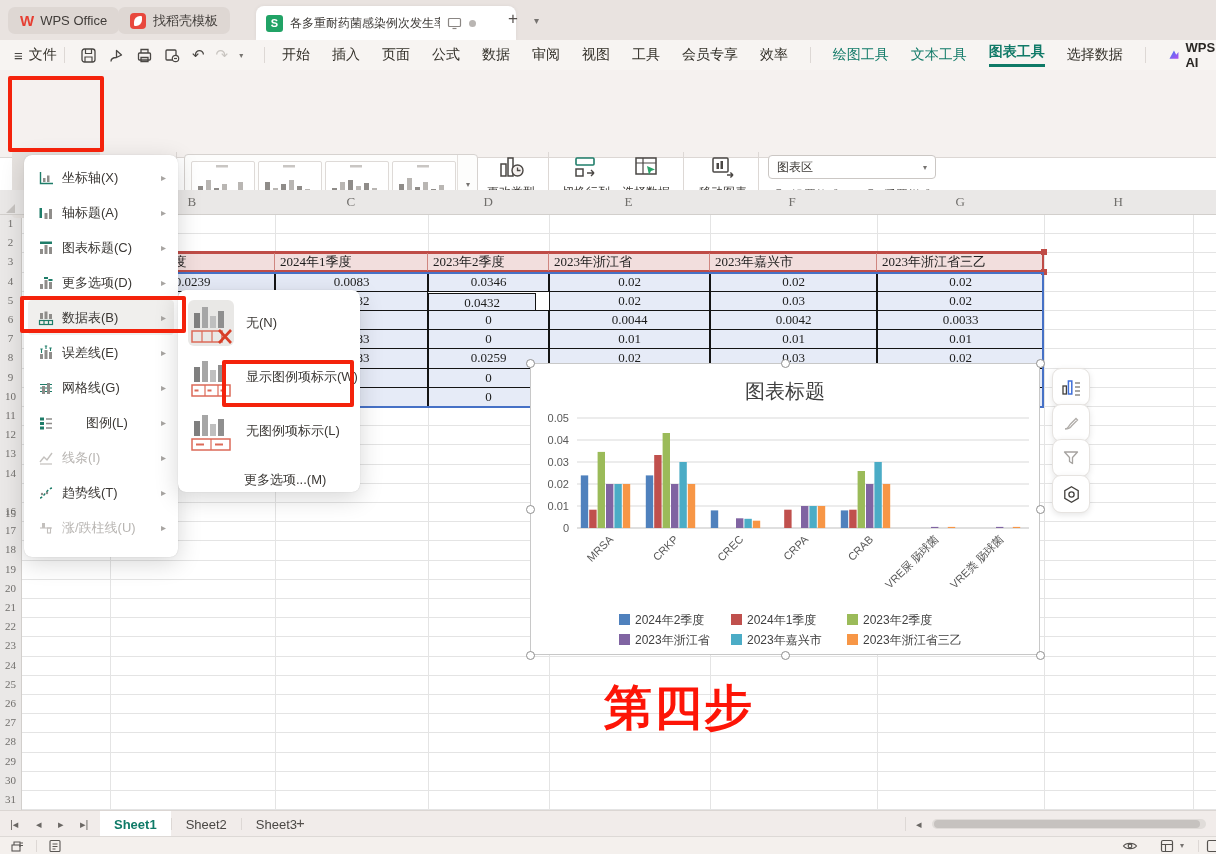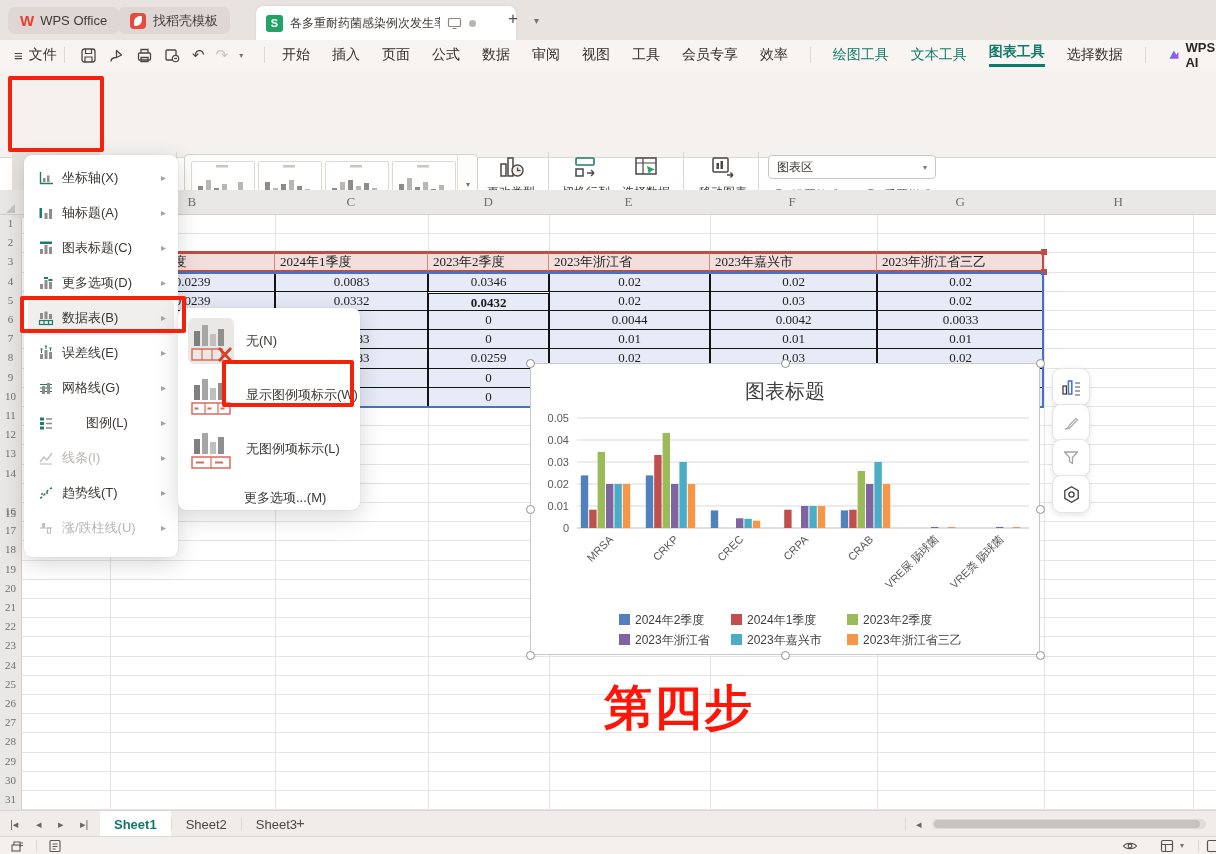--- a/index.html
+++ b/index.html
@@ -412,21 +412,21 @@
       <div class="cell hcell" style="left: 710px; top: 252.4px; width: 167px; height: 19.2px;">2023年嘉兴市</div>
       <div class="cell hcell" style="left: 877px; top: 252.4px; width: 167px; height: 19.2px;">2023年浙江省三乙</div>
       <div class="cell dcell" style="left: 110px; top: 271.6px; width: 165px; height: 20.2px;">0.0239</div>
       <div class="cell dcell" style="left: 275px; top: 271.6px; width: 153px; height: 20.2px;">0.0083</div>
       <div class="cell dcell" style="left: 428px; top: 271.6px; width: 121px; height: 20.2px;">0.0346</div>
       <div class="cell dcell" style="left: 549px; top: 271.6px; width: 161px; height: 20.2px;">0.02</div>
       <div class="cell dcell" style="left: 710px; top: 271.6px; width: 167px; height: 20.2px;">0.02</div>
       <div class="cell dcell" style="left: 877px; top: 271.6px; width: 167px; height: 20.2px;">0.02</div>
       <div class="cell dcell" style="left: 110px; top: 290.8px; width: 165px; height: 20.2px;">0.0239</div>
       <div class="cell dcell" style="left: 275px; top: 290.8px; width: 153px; height: 20.2px;">0.0332</div>
-      <div class="cell dcell" style="left: 428px; top: 293px; width: 121px; height: 20.2px; font-weight: bold;">0.0432</div>
+      <div class="cell dcell" style="left: 428px; top: 293px; width: 108px; height: 20.2px;">0.0432</div>
       <div class="cell dcell" style="left: 549px; top: 290.8px; width: 161px; height: 20.2px;">0.02</div>
       <div class="cell dcell" style="left: 710px; top: 290.8px; width: 167px; height: 20.2px;">0.03</div>
       <div class="cell dcell" style="left: 877px; top: 290.8px; width: 167px; height: 20.2px;">0.02</div>
       <div class="cell dcell" style="left: 110px; top: 310px; width: 165px; height: 20.2px;">0.008</div>
       <div class="cell dcell" style="left: 275px; top: 310px; width: 153px; height: 20.2px;">0</div>
       <div class="cell dcell" style="left: 428px; top: 310px; width: 121px; height: 20.2px;">0</div>
       <div class="cell dcell" style="left: 549px; top: 310px; width: 161px; height: 20.2px;">0.0044</div>
       <div class="cell dcell" style="left: 710px; top: 310px; width: 167px; height: 20.2px;">0.0042</div>
       <div class="cell dcell" style="left: 877px; top: 310px; width: 167px; height: 20.2px;">0.0033</div>
       <div class="cell dcell" style="left: 110px; top: 329.2px; width: 165px; height: 20.2px;">0</div>
@@ -683,21 +683,21 @@
             <path d="M2 8h12" stroke="#c3c0bd" stroke-width="1.1"></path>
             <rect x="4" y="3" width="3" height="5" fill="#c3c0bd"></rect>
             <rect x="9.5" y="8" width="3" height="5" fill="none" stroke="#c3c0bd" stroke-width="1.1"></rect>
           </svg>
         </span>
         <span>涨/跌柱线(U)</span>
         <span class="chev">▸</span>
       </div>
     </div>
 
-  <div class="panel" style="left:178px;top:308px;width:182px;height:202px;" id="submenu">
+  <div class="panel" style="left:178px;top:290px;width:182px;height:202px;" id="submenu">
       <div class="smitem" style="left: 10px; top: 10px;">
         <span class="smicon sel">
           <svg width="46" height="46" viewBox="0 0 46 46">
             <rect x="6" y="13" width="6" height="15" fill="#7f7f7f"></rect>
             <rect x="14" y="7" width="6" height="21" fill="#a6a6a6"></rect>
             <rect x="22" y="16" width="6" height="12" fill="#bfbfbf"></rect>
             <rect x="30" y="11" width="6" height="17" fill="#8f8f8f"></rect>
             <rect x="4" y="31" width="30" height="11" fill="none" stroke="#dc6a58" stroke-width="1.5"></rect>
             <path d="M14 31v11M24 31v11" stroke="#dc6a58" stroke-width="1.2"></path>
             <path d="M31 30l12 13M43 30L31 43" stroke="#d83e27" stroke-width="2.6"></path>

